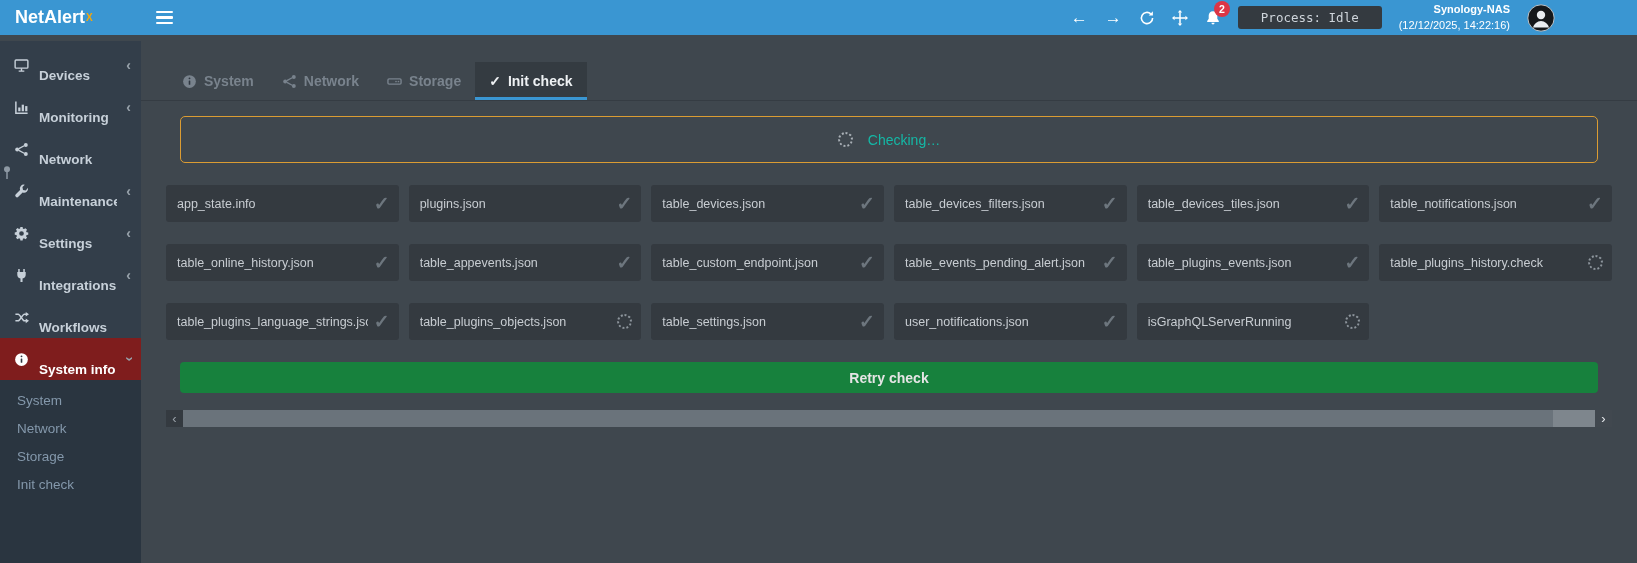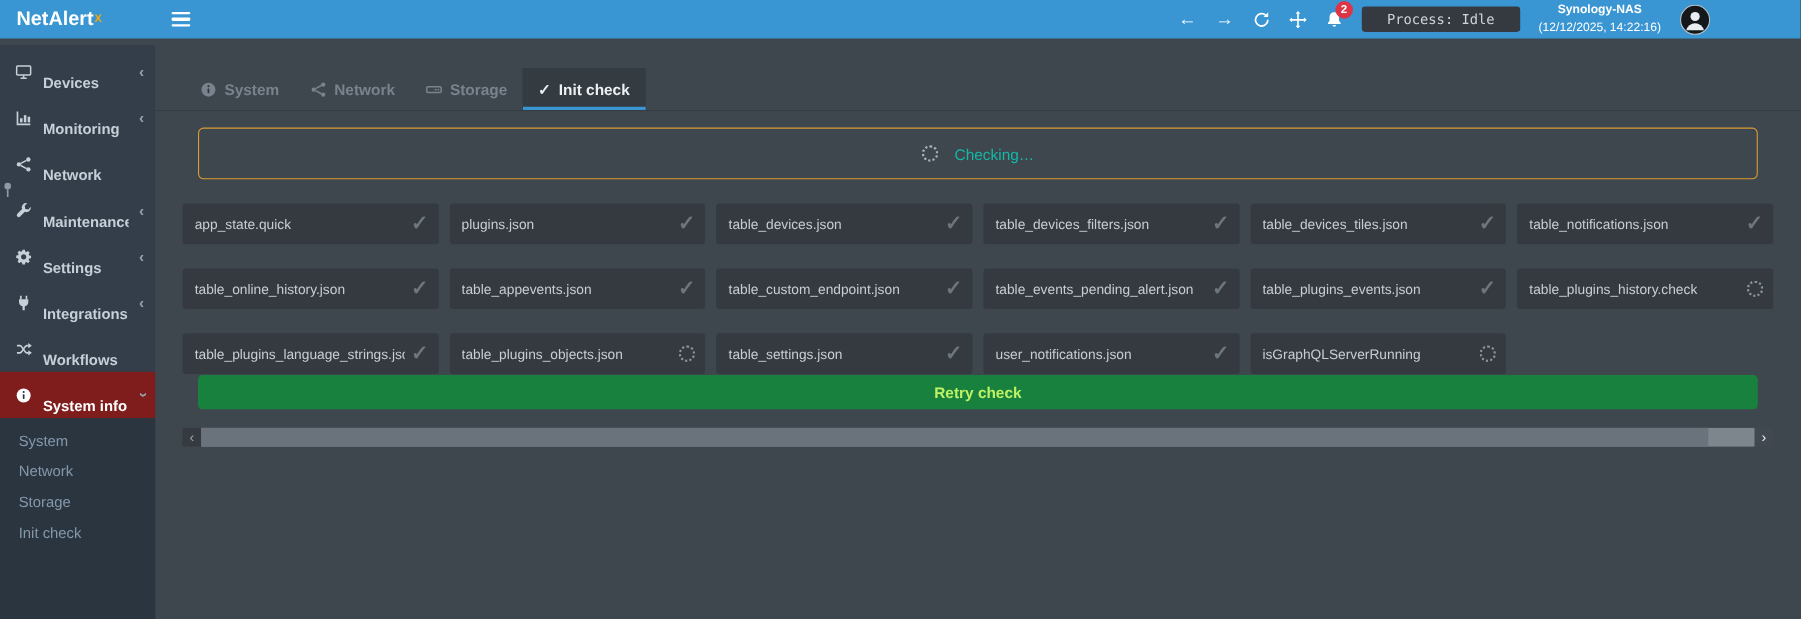--- a/index.html
+++ b/index.html
@@ -15,21 +15,21 @@
   .hamburger{margin-left:15px;display:flex;flex-direction:column;gap:3px;cursor:pointer;}
   .hamburger span{width:17px;height:2.5px;background:#fff;border-radius:1px;}
   .header-right{margin-left:auto;display:flex;align-items:center;gap:17px;padding-right:82px;color:#fff;}
   .hicon{font-size:17px;line-height:1;cursor:pointer;display:flex;align-items:center;color:#fff;}
   .bell-wrap{position:relative;cursor:pointer;display:flex;}
   .badge{position:absolute;top:-9px;right:-9px;background:#dc3545;color:#fff;font-size:10.5px;
          font-weight:bold;min-width:16px;height:16px;border-radius:8px;display:flex;
          align-items:center;justify-content:center;padding:0 4px;}
   .process-badge{background:#343a40;color:#ced4da;font-family:"DejaVu Sans Mono",monospace;
                  font-size:12.5px;padding:4px 23px;border-radius:3px;white-space:nowrap;}
-  .host{text-align:center;font-size:11px;line-height:1.4;color:#fff;}
+  .host{text-align:right;font-size:11px;line-height:1.4;color:#fff;}
   .host .hn{font-weight:bold;}
   .avatar{width:28px;height:28px;border-radius:50%;cursor:pointer;display:flex;}
 
   
   .sidebar{position:absolute;top:41px;left:0;bottom:0;width:141px;background:#333e4a;
            display:flex;flex-direction:column;z-index:4;}
   .side-menu{padding-top:3px;}
   .side-item{height:42px;display:flex;align-items:center;gap:9px;padding:0 10px 0 13px;
              color:#c7d0d9;font-size:13.5px;font-weight:600;cursor:pointer;}
   .side-item .icon{width:17px;display:flex;justify-content:center;align-items:center;color:#c7d0d9;}
@@ -67,22 +67,22 @@
         padding:0 9px 0 11px;font-size:12.5px;color:#c8cdd2;overflow:hidden;}
   .card-lbl{flex:1;white-space:nowrap;overflow:hidden;}
   .status{flex:0 0 auto;margin-left:6px;}
   .status.check{color:#6d767e;font-size:19px;font-weight:bold;line-height:1;}
   .status.spin{border-color:#8d959c;}
 
   .note{margin-top:21px;text-align:center;font-size:13.5px;color:#b4bcc3;}
   .note a{color:#3f9ede;text-decoration:none;cursor:pointer;}
   .note sup{font-size:9px;margin-left:1px;}
 
-  .retry{display:block;margin:1px 39px 0;width:calc(100% - 78px);height:31px;background:#17813d;
-         border:none;border-radius:4px;color:#bef264;font-weight:bold;font-size:14px;
+  .retry{display:block;margin:22px 39px 0;width:calc(100% - 78px);height:31px;background:#17813d;
+         border:none;border-radius:4px;color:#e5e5e5;font-weight:bold;font-size:14px;
          font-family:"Liberation Sans",sans-serif;cursor:pointer;}
 
   .hscroll{margin:17px 25px 0;height:17px;display:flex;}
   .scroll-btn{width:17px;display:flex;align-items:center;justify-content:center;
               font-size:13px;cursor:pointer;user-select:none;}
   .scroll-btn.left{background:#343a40;color:#9aa2a9;}
   .scroll-btn.right{background:#41484f;color:#e8ebee;}
   .track{flex:1;background:#7e868d;position:relative;cursor:pointer;}
   .thumb{position:absolute;left:0;top:0;bottom:0;width:97%;background:#6a737b;cursor:grab;}
 </style>
@@ -278,21 +278,21 @@
       </div>
     </div>
 
   <div class="checking-box">
     <span class="spin"></span>
     <span>Checking…</span>
   </div>
 
   <div class="grid" id="checks-grid">
       <div class="card">
-        <span class="card-lbl">app_state.quick</span>
+        <span class="card-lbl">app_state.info</span>
         <span class="status check">✓</span>
       </div>
       <div class="card">
         <span class="card-lbl">plugins.json</span>
         <span class="status check">✓</span>
       </div>
       <div class="card">
         <span class="card-lbl">table_devices.json</span>
         <span class="status check">✓</span>
       </div>

